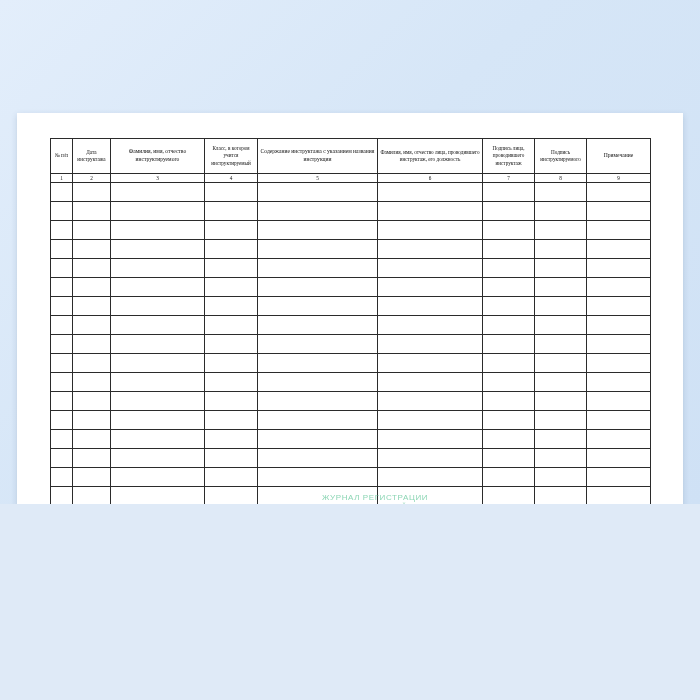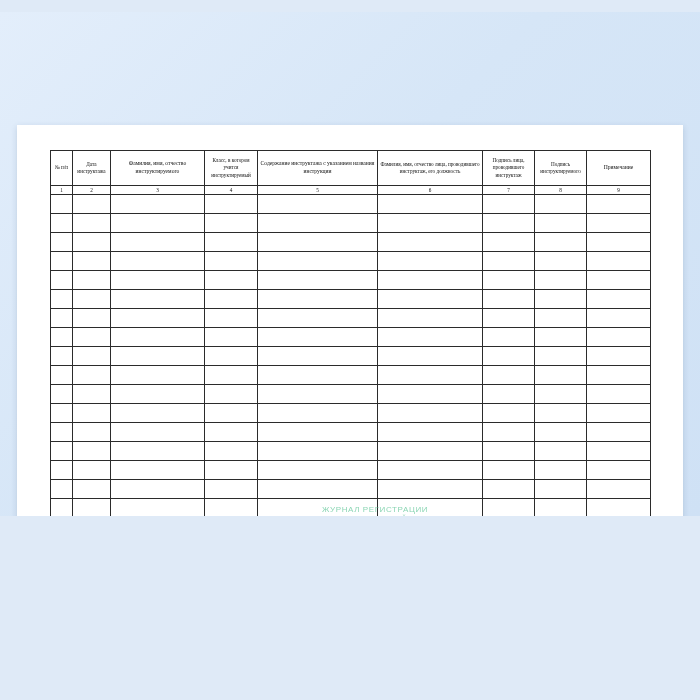--- a/index.html
+++ b/index.html
@@ -9,21 +9,20 @@
     height: 700px;
     background: #dfeaf7;
     font-family: "Liberation Serif", serif;
   }
   #root {
     position: relative;
     width: 700px;
     height: 504px;
     background: linear-gradient(135deg, #e3eefb 0%, #d6e6f7 45%, #cfe1f5 100%);
     overflow: hidden;
-    margin-top: 12px;
   }
   .page {
     position: absolute;
     left: 17px;
     top: 113px;
     width: 666px;
     height: 466px;
     background: #ffffff;
     box-shadow: 0 2px 6px rgba(40,70,110,0.18);
   }

